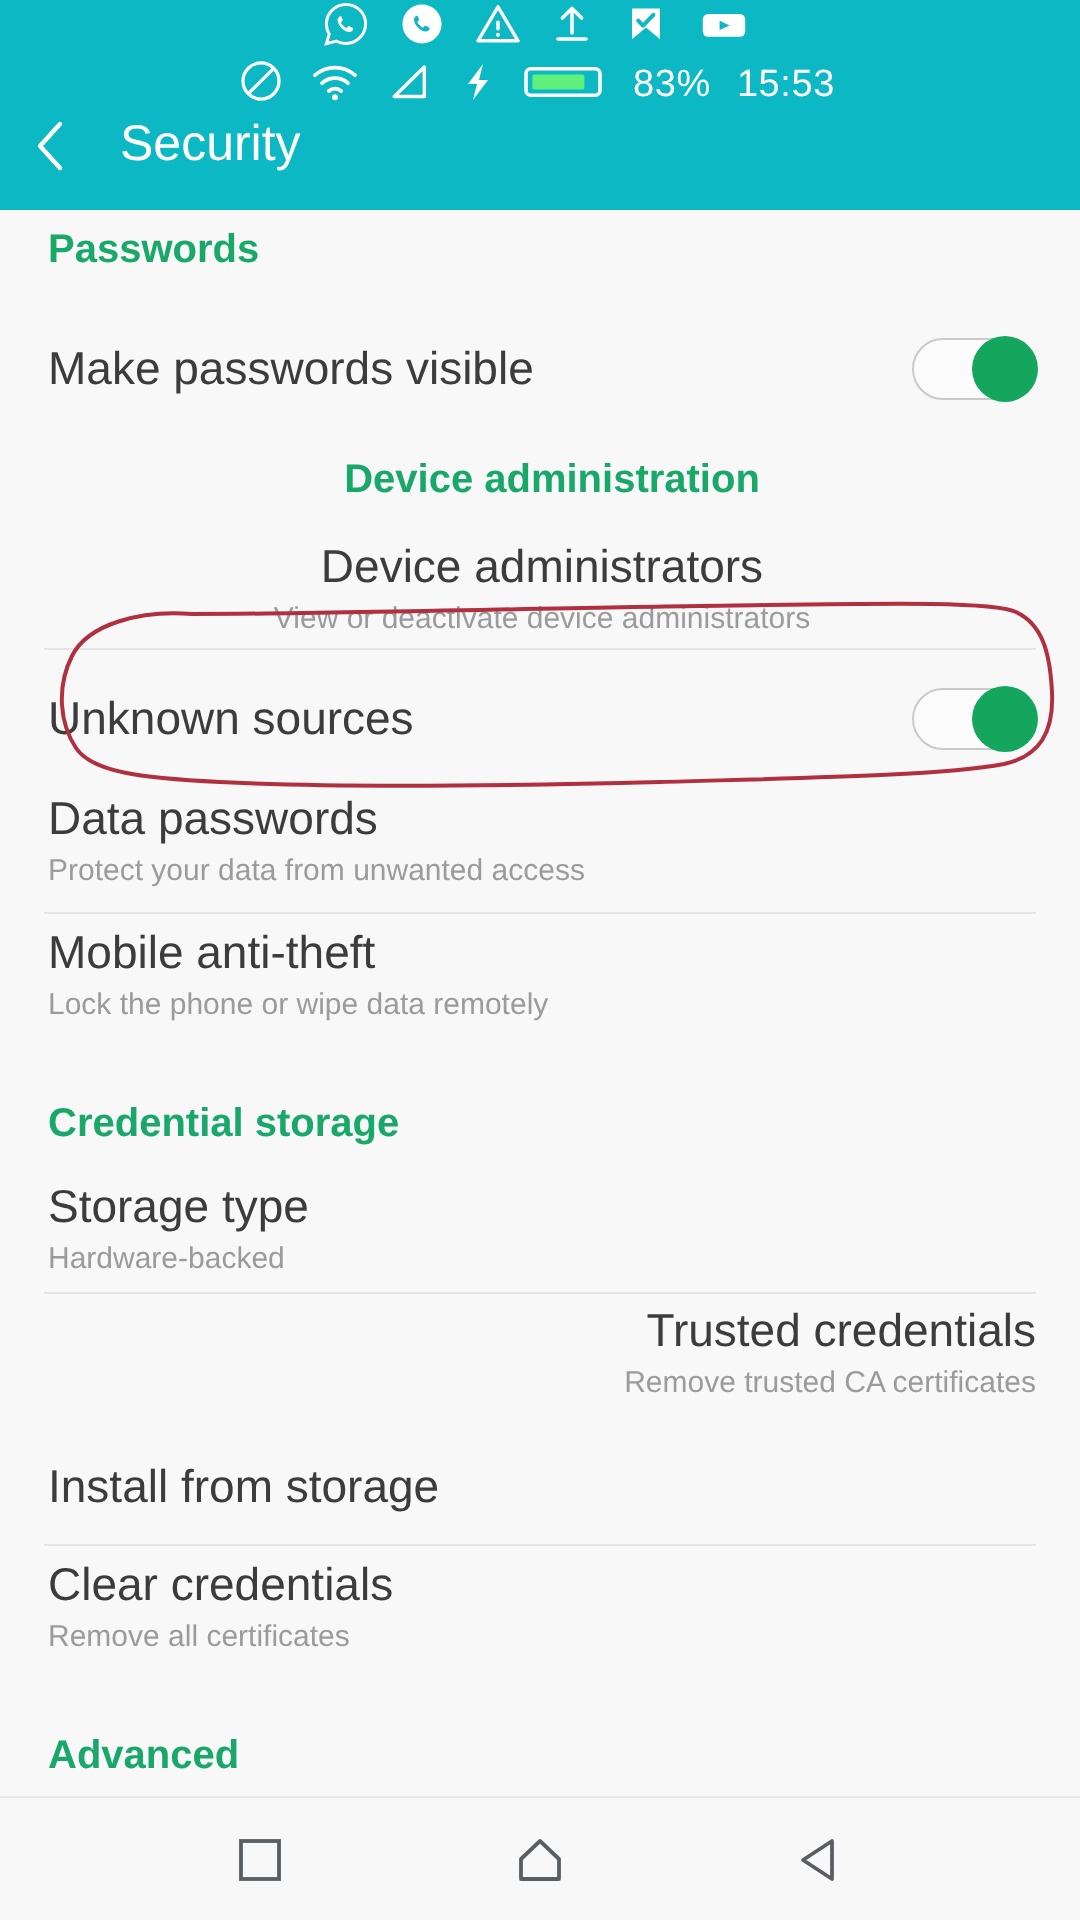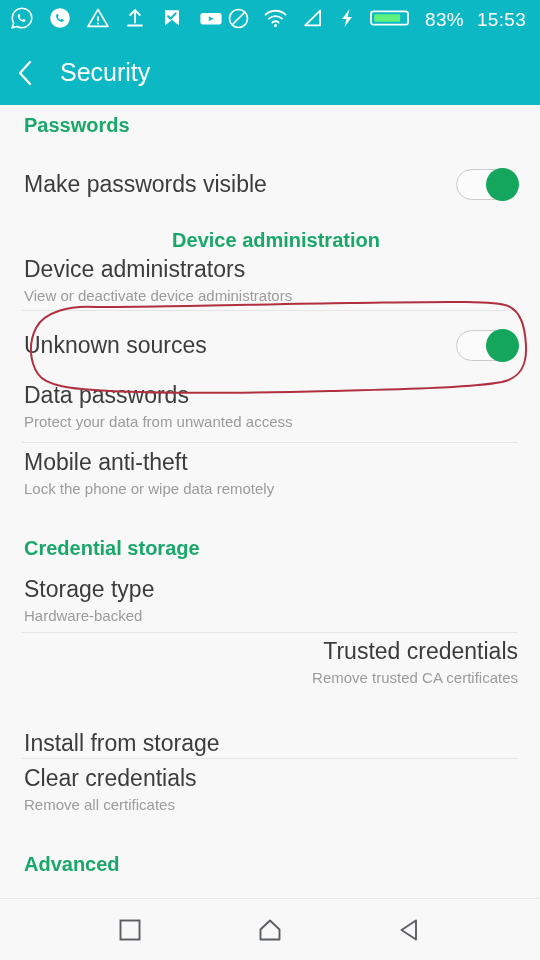--- a/index.html
+++ b/index.html
@@ -10,20 +10,21 @@
     overflow:hidden;
   }
   #phone { position:relative; width:540px; height:960px; background:#f7f8f7; }
 
   
   .statusbar {
     height:40px; background:#0cb8c4;
     display:flex; align-items:center;
     padding:0 14px 0 10px;
     color:#ffffff;
+    flex-direction:column;
   }
   .sb-left { display:flex; align-items:center; gap:14px; flex:0 0 auto; }
   .sb-spacer { flex:1 1 auto; }
   .sb-right { display:flex; align-items:center; gap:13px; flex:0 0 auto; }
   .sb-icon { display:block; }
   .sb-text {
     font-size:19px; color:#ffffff; letter-spacing:0.3px;
     font-family:"Liberation Sans", sans-serif; white-space:nowrap;
   }
 
@@ -191,21 +192,21 @@
       <div class="row-texts">
         <div class="row-title">Make passwords visible</div>
       </div>
       <div class="toggle">
         <div class="thumb"></div>
       </div>
     </div>
 
     <div class="section-header" style="margin-top:18px;text-align:center;">Device administration</div>
 
-    <div class="row" style="min-height:58px; align-items:flex-start; padding-top:2px;">
+    <div class="row" style="margin-top:14px; min-height:58px; align-items:flex-start; padding-top:2px;text-align:center;">
       <div class="row-texts">
         <div class="row-title">Device administrators</div>
         <div class="row-sub">View or deactivate device administrators</div>
       </div>
     </div>
     <div class="divider"></div>
 
     <div class="row" style="min-height:68px;">
       <div class="row-texts">
         <div class="row-title">Unknown sources</div>
@@ -242,21 +243,21 @@
     <div class="divider"></div>
 
     <div class="row" style="min-height:62px; align-items:flex-start; padding-top:3px;text-align:right;">
       <div class="row-texts">
         <div class="row-title">Trusted credentials</div>
         <div class="row-sub">Remove trusted CA certificates</div>
       </div>
     </div>
     <div class="divider" style="visibility:hidden;"></div>
 
-    <div class="row" style="min-height:62px; align-items:flex-end; padding-top:3px;">
+    <div class="row" style="min-height:62px; align-items:center; padding-top:3px;">
       <div class="row-texts">
         <div class="row-title">Install from storage</div>
       </div>
     </div>
     <div class="divider"></div>
 
     <div class="row" style="min-height:62px; align-items:flex-start; padding-top:4px;">
       <div class="row-texts">
         <div class="row-title">Clear credentials</div>
         <div class="row-sub">Remove all certificates</div>

